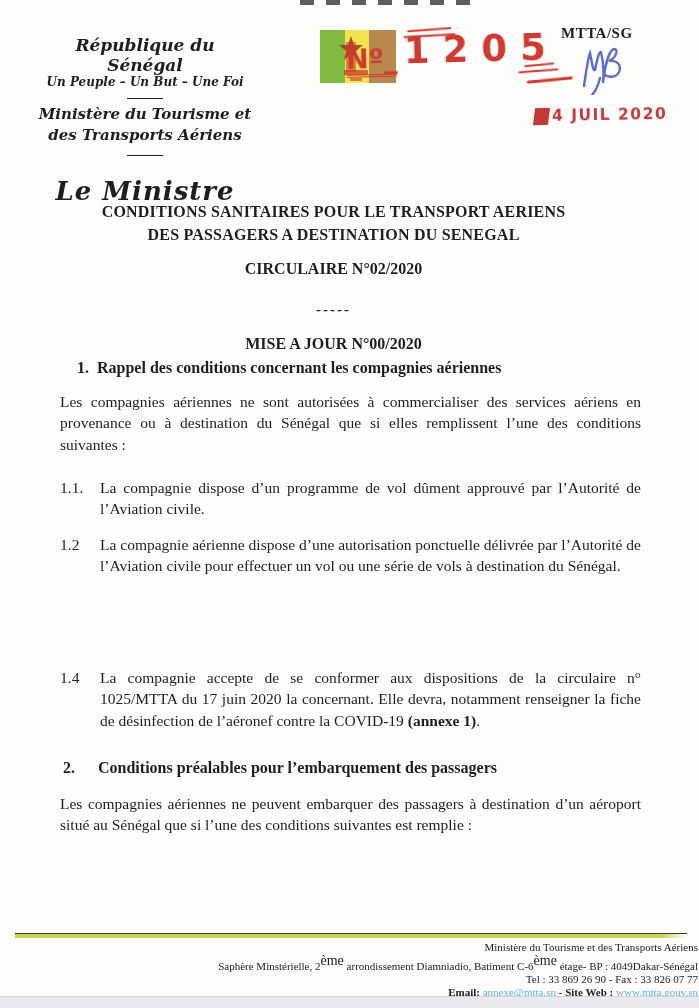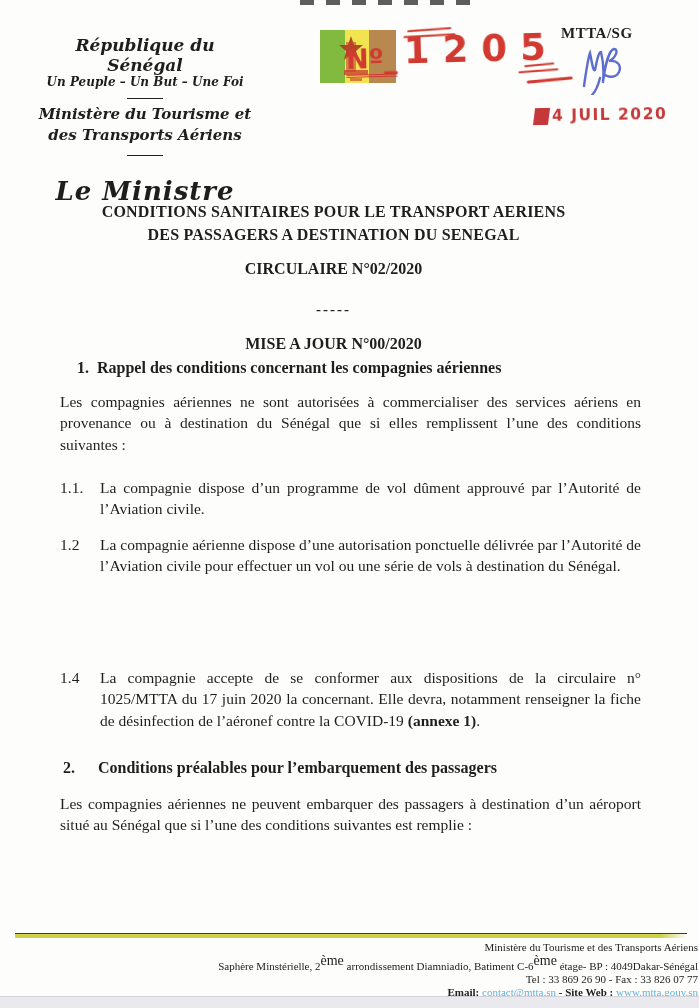--- a/index.html
+++ b/index.html
@@ -175,18 +175,18 @@
   </div>
 
   <div class="body-text just" style="top:793px;">Les compagnies aériennes ne peuvent embarquer des passagers à destination d’un aéroport situé au Sénégal que si l’une des conditions suivantes est remplie :</div>
 
   <div class="footer-rule"></div>
   <div class="footer">
     <div>Ministère du Tourisme et des Transports Aériens</div>
     <div><span>Saphère Minstérielle, 2</span><sup>ème</sup><span> arrondissement Diamniadio, Batiment C-6</span><sup>ème</sup><span> étage- BP : 4049Dakar-Sénégal</span></div>
     <div>Tel : 33 869 26 90 - Fax : 33 826 07 77</div>
     <div>
-      <span class="lbl">Email: </span><a href="#">contact@mtta.sn</a><span class="lbl"> - Site Web : </span><a href="#">www.mtta.gouv.sn</a>
+      <span class="lbl">Email: </span><a href="#">annexe@mtta.sn</a><span class="lbl"> - Site Web : </span><a href="#">www.mtta.gouv.sn</a>
     </div>
   </div>
 
   <div class="bottom-edge"></div>
 </div>
 
 </body></html>

